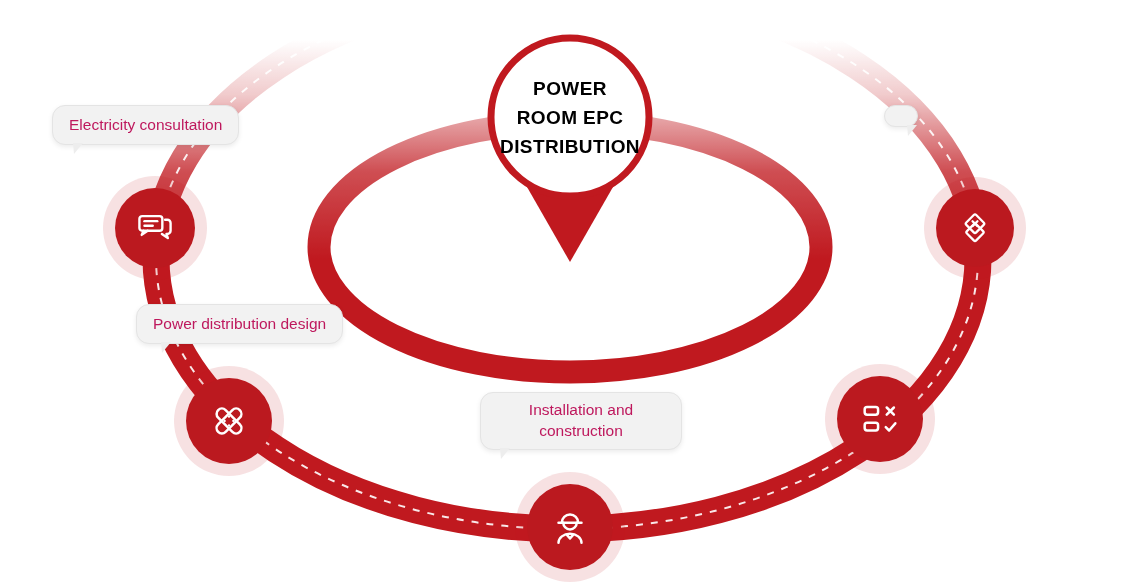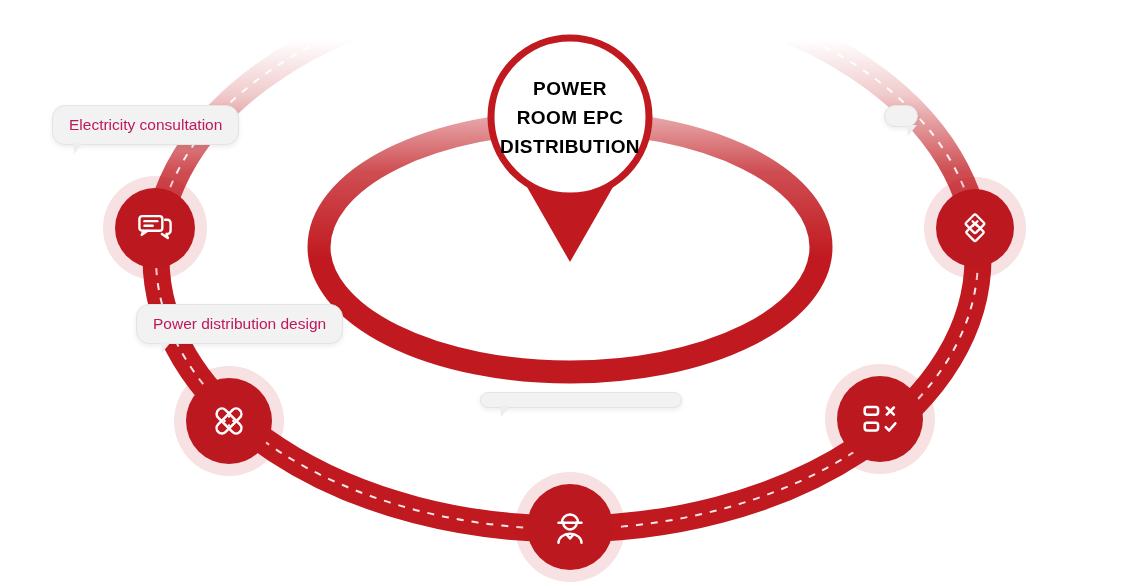--- a/index.html
+++ b/index.html
@@ -148,16 +148,17 @@
     <span class="tail" style="left:20px;"></span>
   </div>
 
   <div class="label" style="left:128px;top:304px;margin-left:8px;">
     <span>Power distribution design</span>
     <span class="tail" style="left:22px;"></span>
   </div>
 
 
   <div class="label multiline" style="left:480px;top:392px;width:180px;">
+    <span>Installation and construction</span>
     <span class="tail" style="left:17px;"></span>
   </div>
 
 </div>
 
 </body></html>

